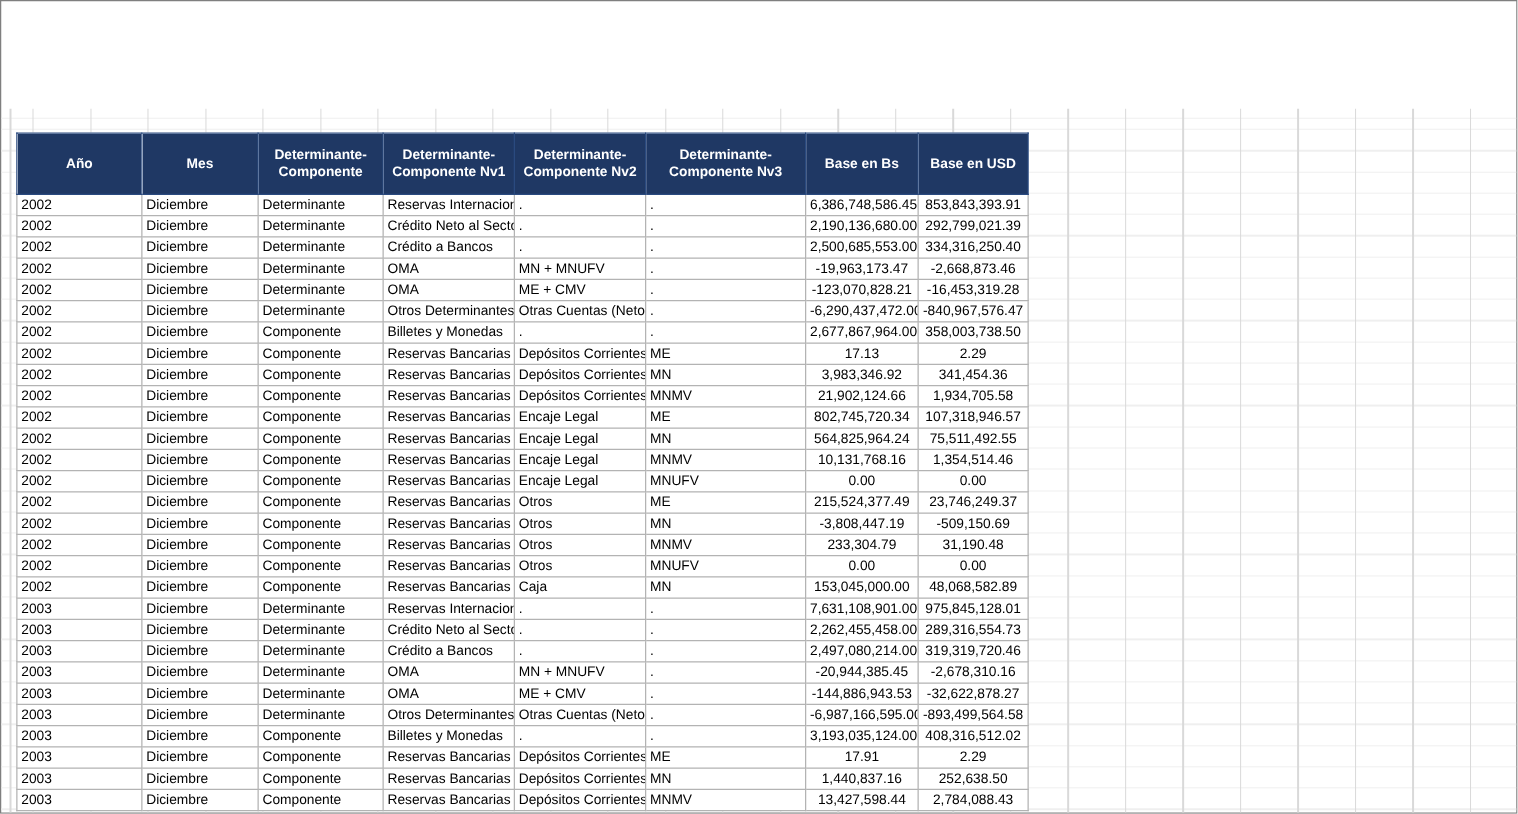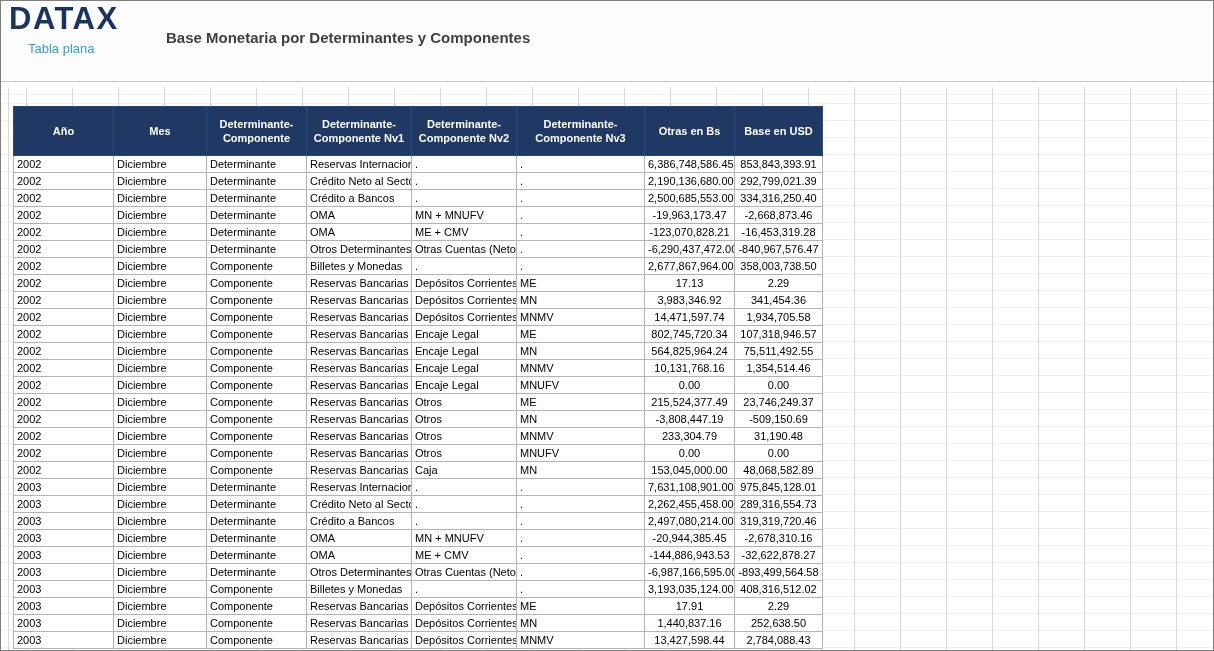--- a/index.html
+++ b/index.html
@@ -50,25 +50,20 @@
     height:16px;line-height:16px;padding:0 3px;
     white-space:nowrap;overflow:hidden;
   }
   td.num{text-align:center;}
 </style>
 </head>
 <body>
 
 <div class="page">
 
-  <div class="top">
-    <div class="logo">DATAX</div>
-    <div class="logo-sub">Tabla plana</div>
-    <div class="title">Base Monetaria por Determinantes y Componentes</div>
-  </div>
 
   <div class="sheet">
     <div class="table-wrap">
       <table>
         <colgroup>
           <col style="width:100px">
           <col style="width:93px">
           <col style="width:100px">
           <col style="width:105px">
           <col style="width:105px">
@@ -81,21 +76,21 @@
               <th>Año</th>
               <th>Mes</th>
               <th>Determinante-
 Componente</th>
               <th>Determinante-
 Componente Nv1</th>
               <th>Determinante-
 Componente Nv2</th>
               <th>Determinante-
 Componente Nv3</th>
-              <th>Otras en Bs</th>
+              <th>Base en Bs</th>
               <th>Base en USD</th>
             </tr>
         </thead>
         <tbody>
             <tr>
               <td>2002</td>
               <td>Diciembre</td>
               <td>Determinante</td>
               <td>Reservas Internacionales</td>
               <td>.</td>
@@ -183,21 +178,21 @@
               <td class="num">3,983,346.92</td>
               <td class="num">341,454.36</td>
             </tr>
             <tr>
               <td>2002</td>
               <td>Diciembre</td>
               <td>Componente</td>
               <td>Reservas Bancarias</td>
               <td>Depósitos Corrientes</td>
               <td>MNMV</td>
-              <td class="num">14,471,597.74</td>
+              <td class="num">21,902,124.66</td>
               <td class="num">1,934,705.58</td>
             </tr>
             <tr>
               <td>2002</td>
               <td>Diciembre</td>
               <td>Componente</td>
               <td>Reservas Bancarias</td>
               <td>Encaje Legal</td>
               <td>ME</td>
               <td class="num">802,745,720.34</td>

